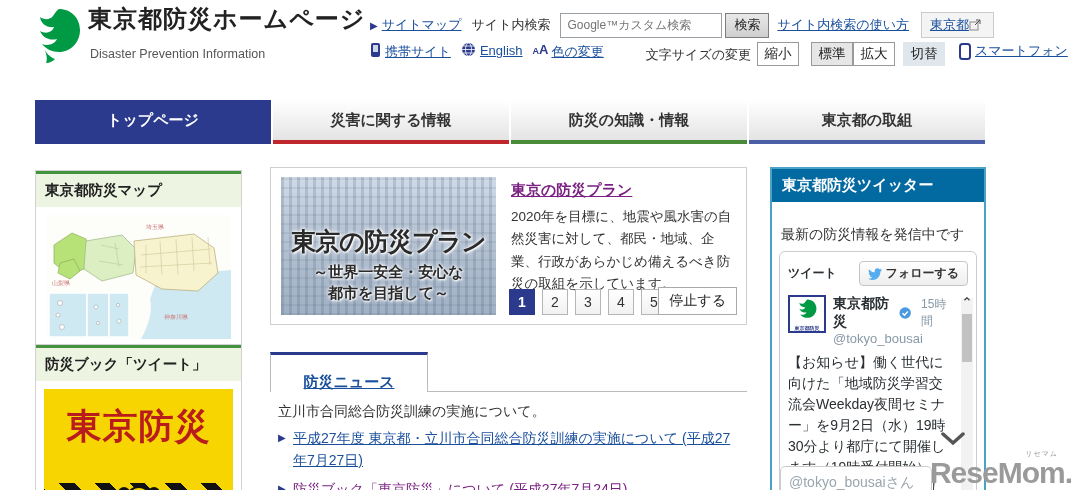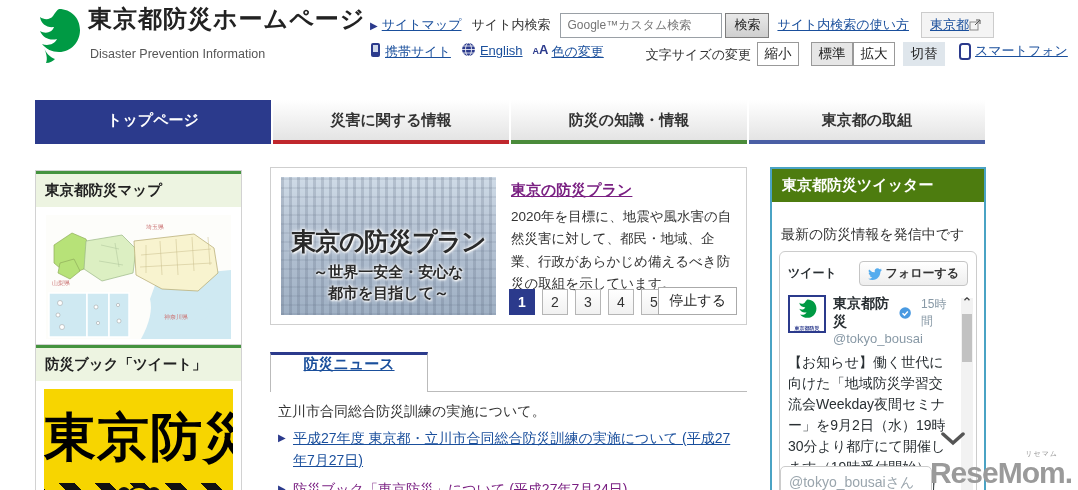--- a/index.html
+++ b/index.html
@@ -45,21 +45,21 @@
 
   
   .side-box { position:absolute; left:35px; width:207px; border:1px solid #d2d2d2; background:#fff; }
   #map-box  { top:170px; }
   #book-box { top:344px; height:200px; }
   .side-head { border-top:3px solid #44933f; background:#edf4e1; padding:7px 9px;
     font-size:14.5px; font-weight:bold; color:#222; }
   .side-body { padding:8px; display:flex; justify-content:center; }
   #book-cover { position:relative; width:189px; height:150px; background:#f7d500; overflow:hidden; cursor:pointer; }
   #book-title { position:absolute; left:0; right:0; top:14px; text-align:center;
-    font-size:52px; font-weight:bold; color:#000000; letter-spacing:1px; white-space:nowrap; }
+    font-size:35px; font-weight:bold; color:#b91c1c; letter-spacing:1px; white-space:nowrap; }
   #book-stripes { position:absolute; left:0; right:0; bottom:0; height:56px;
     background:repeating-linear-gradient(45deg,#111 0 11px,#f7d500 11px 25px); }
   #mascot { position:absolute; left:50%; bottom:0; transform:translateX(-50%); }
 
   
   #carousel { position:absolute; left:270px; top:167px; width:477px; height:158px;
     border:1px solid #cfcfcf; background:#fff; }
   #car-img { position:absolute; left:10px; top:9px; width:215px; height:138px; overflow:hidden; cursor:pointer;
     background:linear-gradient(180deg,#cfdbe7 0,#b9c6d6 35%,#9fb0c4 100%); }
   #car-img:after { content:""; position:absolute; inset:0;
@@ -75,33 +75,33 @@
   #car-pager { position:absolute; left:238px; bottom:9px; display:flex; gap:7px; }
   .pg { width:26px; height:26px; display:flex; align-items:center; justify-content:center;
     font-size:14px; color:#333; border:1px solid #b5b5b5; background:linear-gradient(#fff,#f1f1f1); cursor:pointer; }
   .pg-active { background:#2b3a8c; color:#fff; font-weight:bold; border-color:#2b3a8c; }
   #stop-btn { position:absolute; right:9px; bottom:9px; padding:4px 10px; font-size:14px; color:#222;
     background:#fff; border:1px solid #aaa; cursor:pointer; }
 
   
   #news-tab { position:absolute; left:270px; top:352px; width:158px; height:40px;
     border-top:3px solid #2b3a8c; border-left:1px solid #bbb; border-right:1px solid #bbb;
-    background:#fff; display:flex; align-items:flex-start; justify-content:center; }
+    background:#fff; display:flex; align-items:flex-end; justify-content:center; }
   #news-tab a { font-size:15px; font-weight:bold; }
   #news-rule { position:absolute; left:428px; top:391px; width:319px; height:1px; background:#bbb; }
   #news-intro { position:absolute; left:278px; top:403px; font-size:14px; color:#333; }
   .news-item { position:absolute; left:278px; width:462px; font-size:14px; line-height:1.55; padding-left:15px; }
   .news-item .tri2 { position:absolute; left:0; top:2px; color:#2b3a8c; font-size:10px; }
   #news-item-0 { top:428px; }
   #news-item-1 { top:479px; }
 
   
   #tw-box { position:absolute; left:770px; top:167px; width:216px; height:360px;
     border:2px solid #4aa3c4; background:#fff; }
-  #tw-head { background:#4d7c0f; color:#fff; font-size:15px; font-weight:bold; padding:7px 10px; }
+  #tw-head { background:#0369a1; color:#fff; font-size:15px; font-weight:bold; padding:7px 10px; }
   #tw-sub { padding:24px 9px 7px; font-size:14px; color:#333; }
   #tw-widget { margin:0 7px; border:1px solid #ccc; border-radius:6px 6px 0 0; height:292px; position:relative; background:#fff; }
   #tw-wh { display:flex; align-items:center; justify-content:space-between; padding:9px 8px 7px; }
   #tw-title { font-size:12px; font-weight:bold; color:#292f33; }
   #follow-btn { display:flex; align-items:center; gap:4px; border:1px solid #c5c5c5; border-radius:4px;
     background:linear-gradient(#fff,#eee); padding:3px 8px; font-size:12px; font-weight:bold; color:#333; cursor:pointer; }
   #tweet { padding:2px 22px 0 8px; }
   #tw-avatar { float:left; width:38px; height:38px; border:2px solid #2b3a8c; background:#fff;
     margin-right:7px; position:relative; text-align:center; }
   #tw-avatar .cap { position:absolute; left:0; right:0; bottom:0; font-size:5px; color:#2b3a8c; font-weight:bold;

